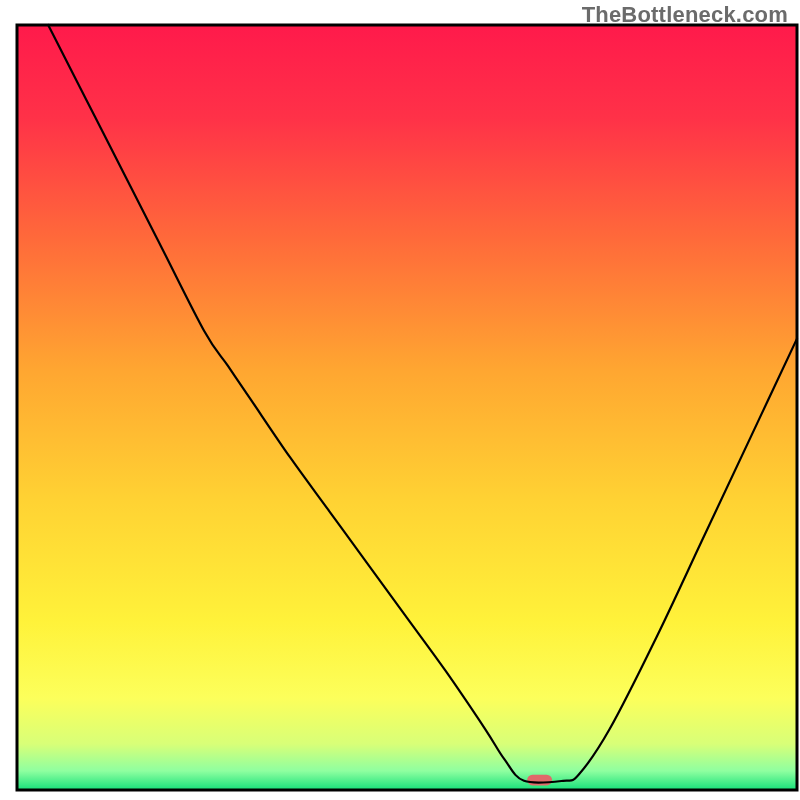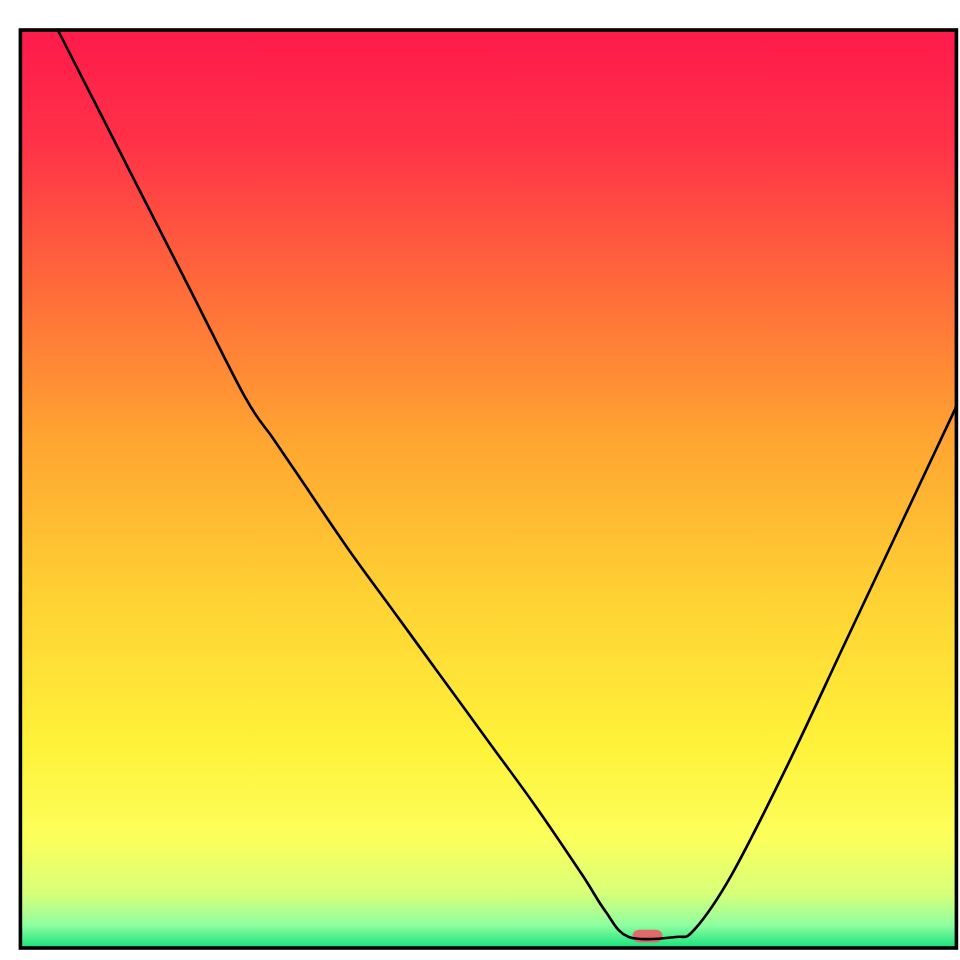--- a/index.html
+++ b/index.html
@@ -27,20 +27,21 @@
     z-index: 10;
   }
   svg {
     display: block;
   }
 </style>
 </head>
 <body>
 
 <div class="chart-wrap">
+  <div class="watermark">TheBottleneck.com</div>
 
   <svg id="chart-svg" width="800" height="800" viewBox="0 0 800 800">
     <defs>
       <linearGradient id="bg-grad" x1="0" y1="0" x2="0" y2="1">
           <stop offset="0.00%" stop-color="#ff1a4b"></stop>
           <stop offset="12.00%" stop-color="#ff3148"></stop>
           <stop offset="28.00%" stop-color="#ff6a3a"></stop>
           <stop offset="45.00%" stop-color="#ffa631"></stop>
           <stop offset="62.00%" stop-color="#ffd233"></stop>
           <stop offset="78.00%" stop-color="#fff23a"></stop>

